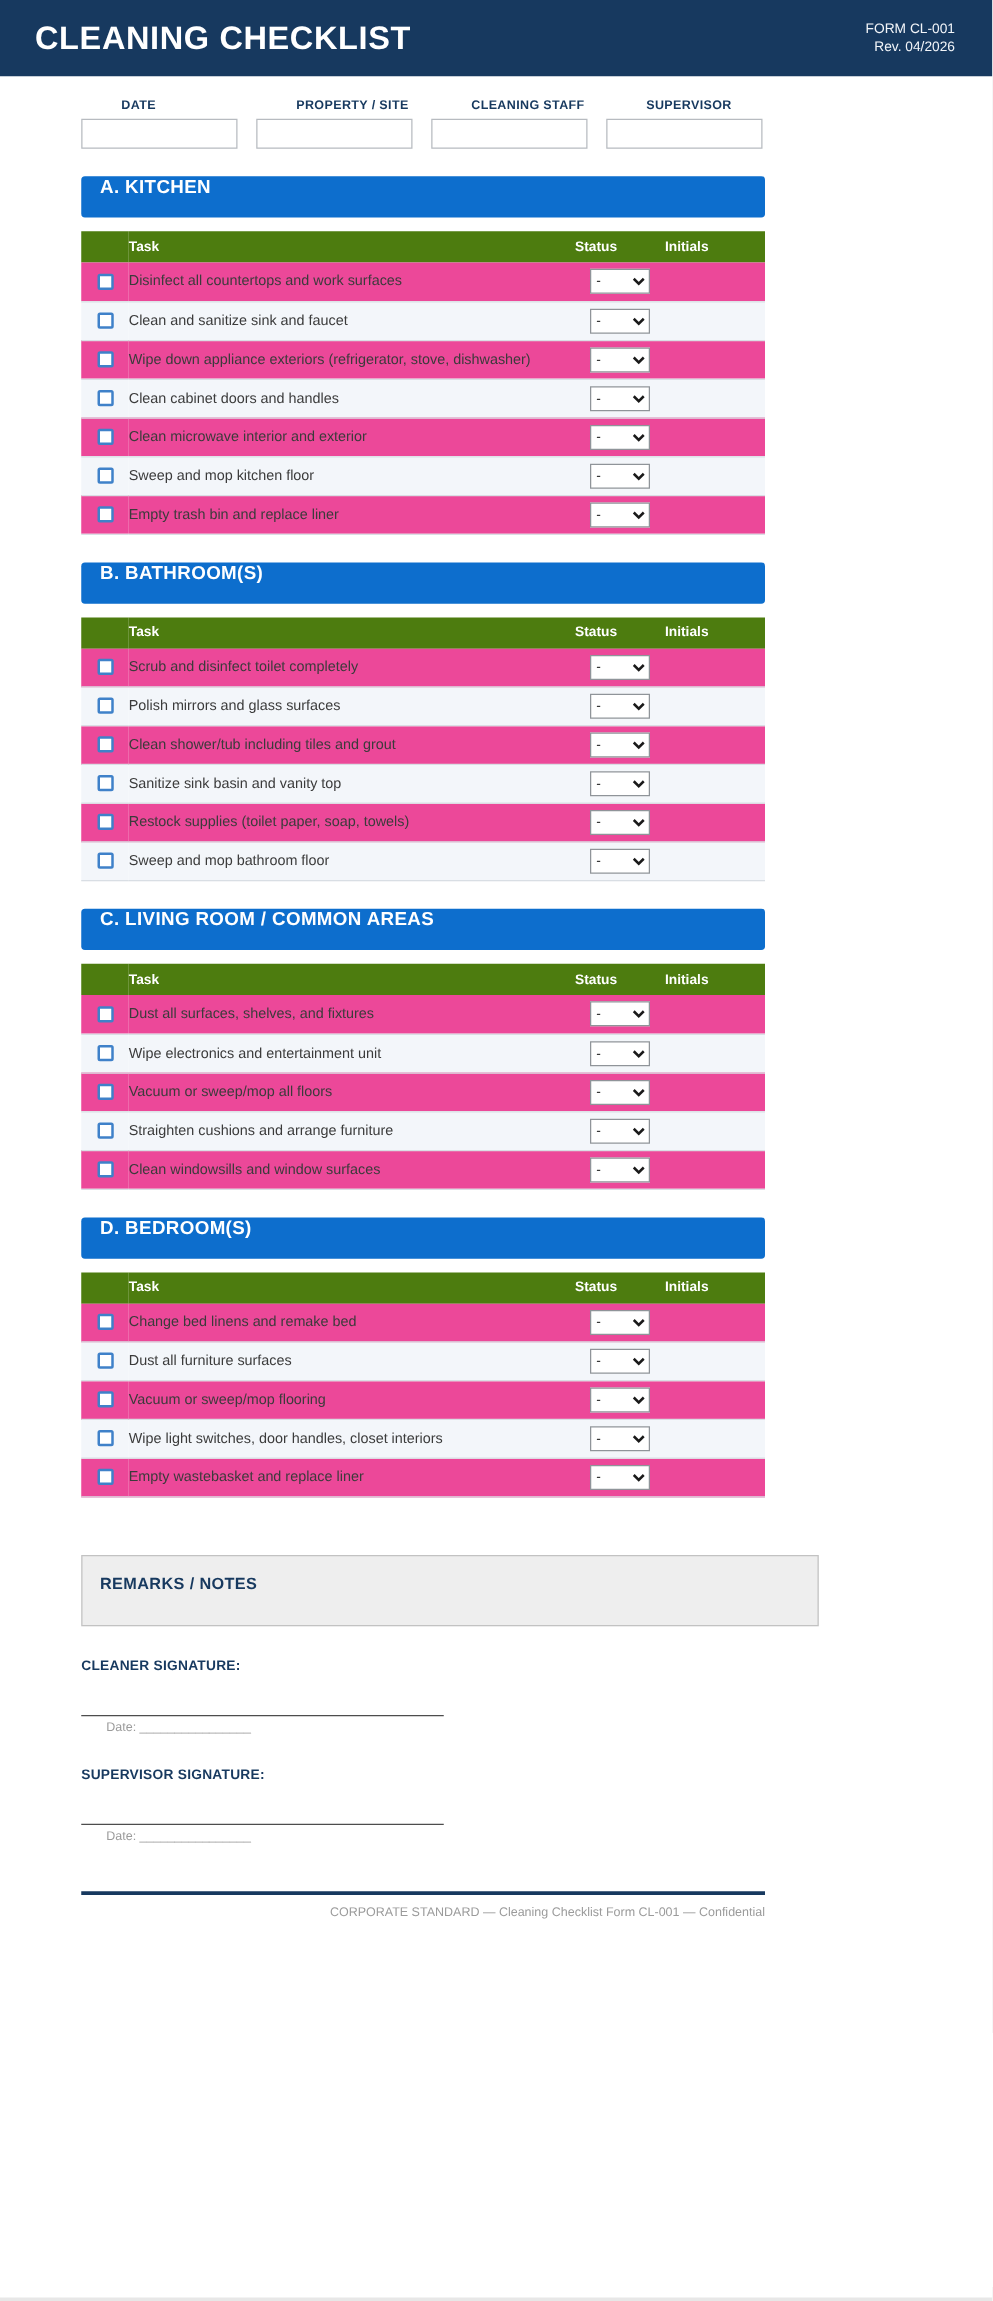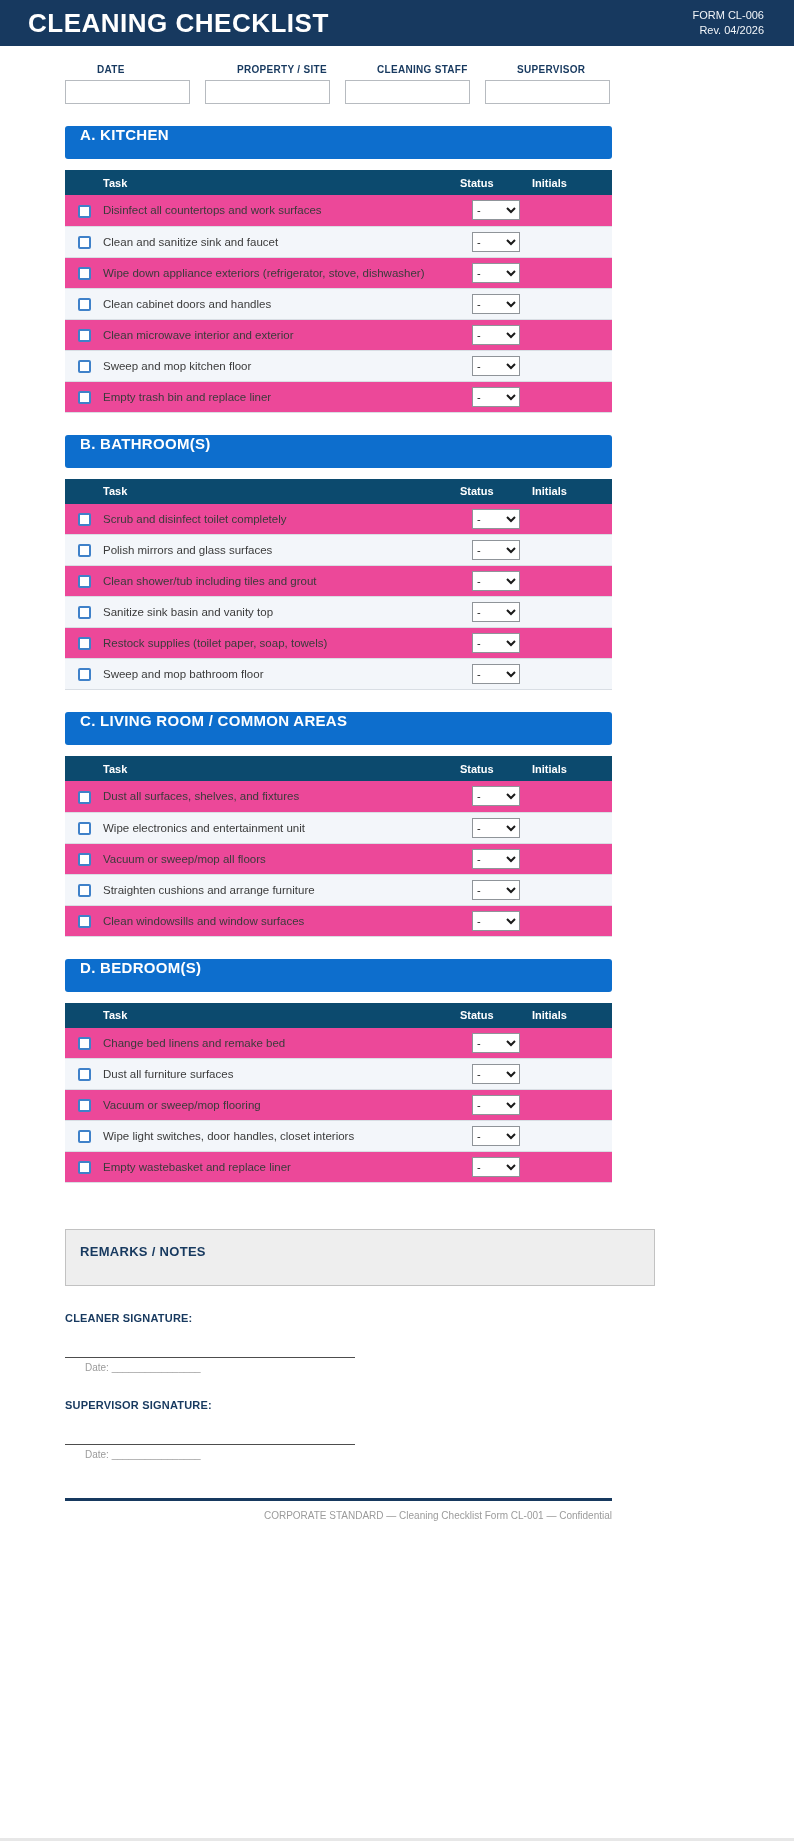--- a/index.html
+++ b/index.html
@@ -12,21 +12,21 @@
   .page {
     width: 794px;
     height: 1838px;
     background: #ffffff;
     position: relative;
     overflow: hidden;
   }
   
   .banner {
     background: #17395f;
-    height: 46px;
+    height: 61px;
     display: flex;
     align-items: center;
     justify-content: space-between;
     padding: 0 30px 0 28px;
     gap: 29px;
   }
   .banner h1 {
     color: #ffffff;
     font-size: 26px;
     font-weight: bold;
@@ -81,21 +81,21 @@
     font-size: 15px;
     font-weight: bold;
     letter-spacing: 0.3px;
   }
   table.task-table {
     width: 547px;
     border-collapse: collapse;
     margin-top: 11px;
     table-layout: fixed;
   }
-  table.task-table thead tr { background: #0c4a6e; height: 25px; }
+  table.task-table thead tr { background: #4d7c0f; height: 25px; }
   table.task-table th {
     color: #ffffff;
     font-size: 11px;
     font-weight: bold;
     text-align: left;
     padding: 0;
   }
   th.th-check { width: 38px; }
   th.th-status { width: 72px; text-align: center; }
   th.th-initials { width: 80px; text-align: center; }
@@ -195,21 +195,21 @@
   }
 </style>
 </head>
 <body>
 
 <div class="page">
 
   <header class="banner">
     <h1>CLEANING CHECKLIST</h1>
     <div class="form-meta">
-      <div>FORM CL-006</div>
+      <div>FORM CL-001</div>
       <div>Rev. 04/2026</div>
     </div>
   </header>
 
   <div class="content">
     <div class="inner">
 
       <div class="meta-row">
         <div class="meta-field">
           <label>DATE</label>

